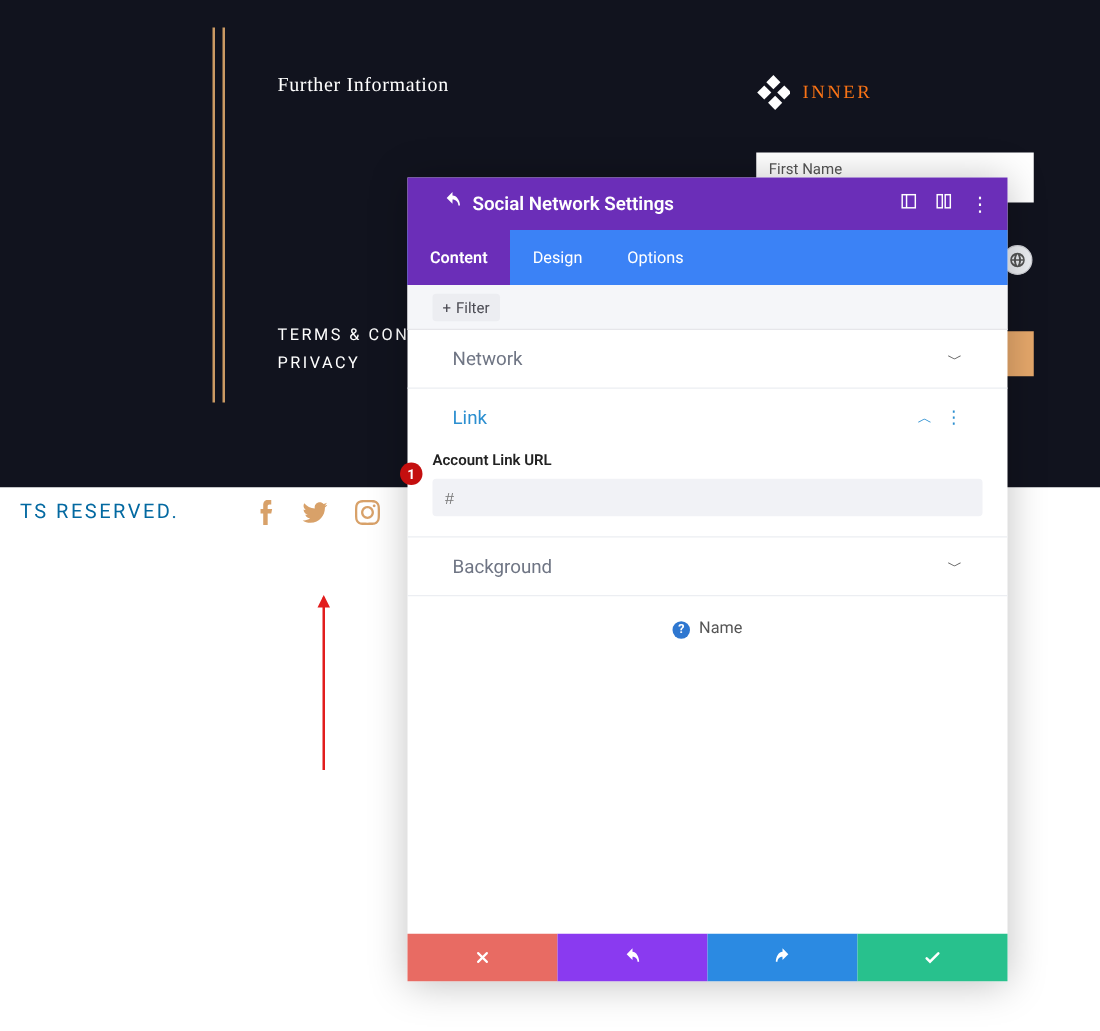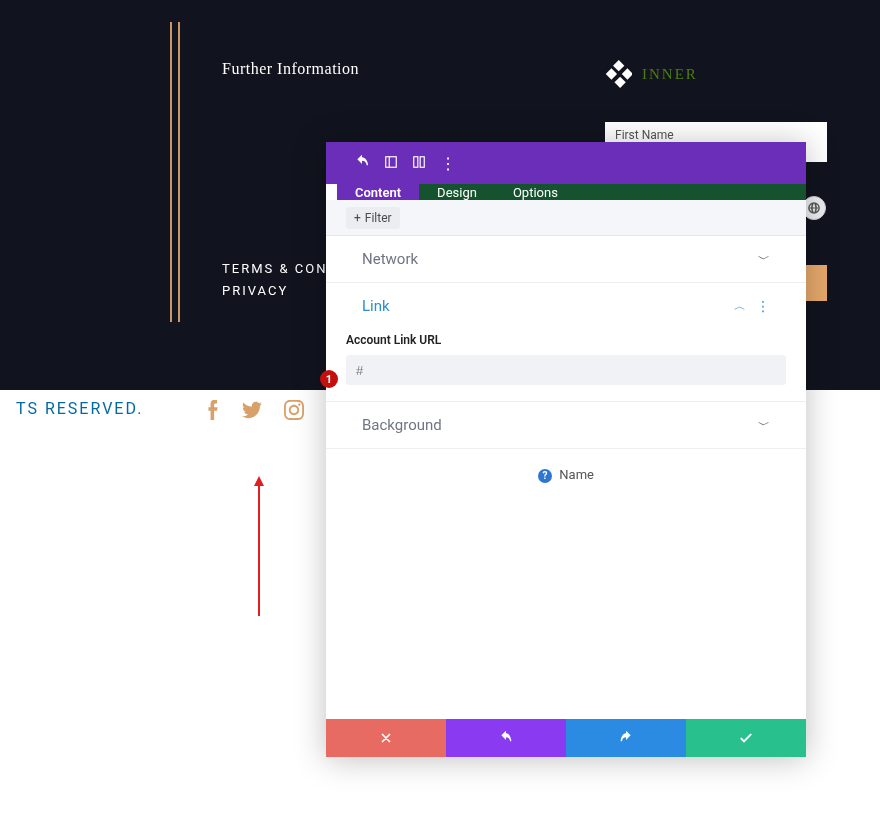--- a/index.html
+++ b/index.html
@@ -40,21 +40,21 @@
     letter-spacing: 0.5px;
   }
 
   .inner-logo {
     position: absolute;
     left: 604px;
     top: 60px;
     display: flex;
     align-items: center;
     gap: 10px;
-    color: #4d7c0f;
+    color: #f97316;
   }
   .inner-logo .diamond {
     width: 28px; height: 28px;
     display: flex;
     flex-wrap: wrap;
     transform: rotate(0deg);
   }
   .inner-logo span.brand {
     font-family: Georgia, serif;
     letter-spacing: 2px;
@@ -158,27 +158,26 @@
   }
   .modal-title {
     font-weight: 600;
     font-size: 15px;
     flex: 1;
     margin-left: 8px;
   }
   .modal-header .icon-btn { margin-left: 14px; cursor: pointer; }
 
   .modal-tabs {
-    background: #14532d;
-    height: 16px;
+    background: #3b82f6;
+    height: 44px;
     display: flex;
     align-items: stretch;
     color: #fff;
     font-size: 13px;
-    margin-left: 11px;
   }
   .modal-tabs .tab {
     padding: 0 18px;
     display: flex;
     align-items: center;
     cursor: pointer;
   }
   .modal-tabs .tab.active { background: #6b2eb8; font-weight: 600; }
 
   .search-row {
@@ -376,20 +375,21 @@
     </svg>
 </div>
 
 <div class="modal">
   <div class="modal-header">
     <span class="icon-btn">
       <svg width="16" height="16" viewBox="0 0 24 24" fill="#fff">
           <path d="M12 5V1L5 8l7 7V10c4 0 7 3 7 7h2c0-6-4-12-9-12z"></path>
         </svg>
     </span>
+    <span class="modal-title">Social Network Settings</span>
     <span class="icon-btn">
       <svg width="14" height="14" viewBox="0 0 24 24" fill="none" stroke="#fff" stroke-width="2">
           <rect x="3" y="3" width="18" height="18"></rect>
           <path d="M9 3v18"></path>
         </svg>
     </span>
     <span class="icon-btn">
       <svg width="14" height="14" viewBox="0 0 24 24" fill="none" stroke="#fff" stroke-width="2">
           <rect x="3" y="3" width="7" height="18"></rect>
           <rect x="14" y="3" width="7" height="18"></rect>

